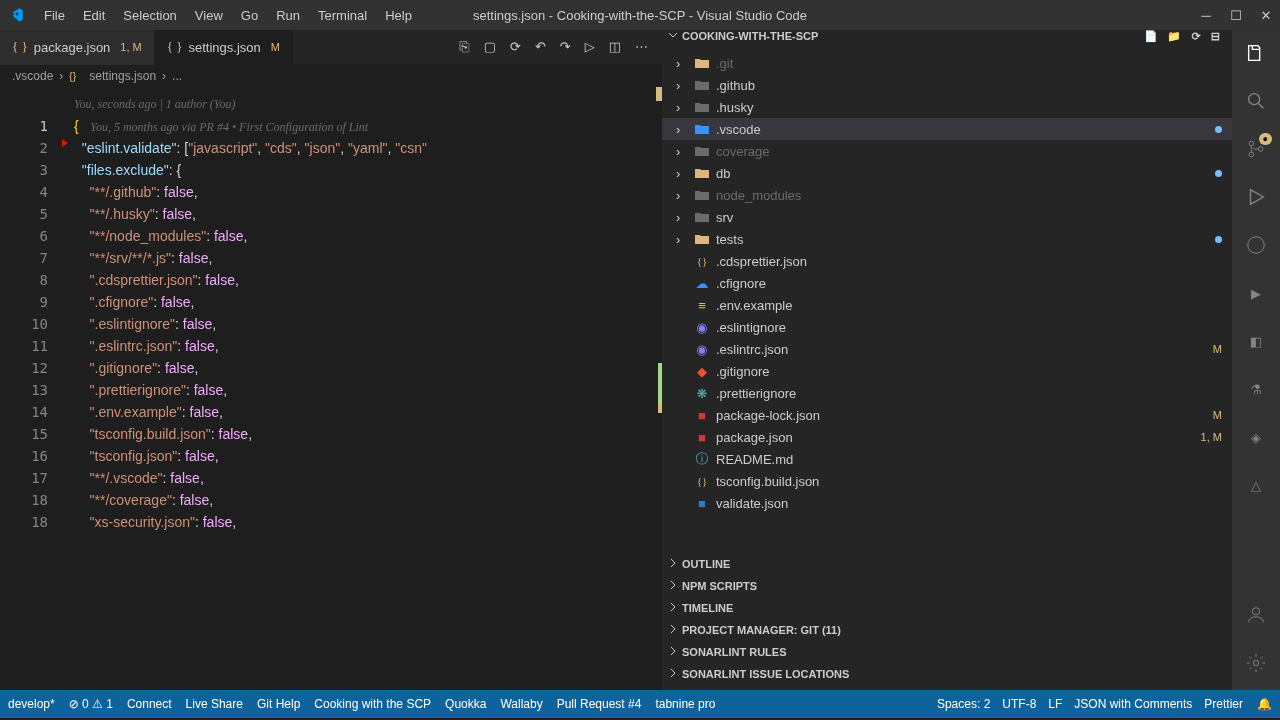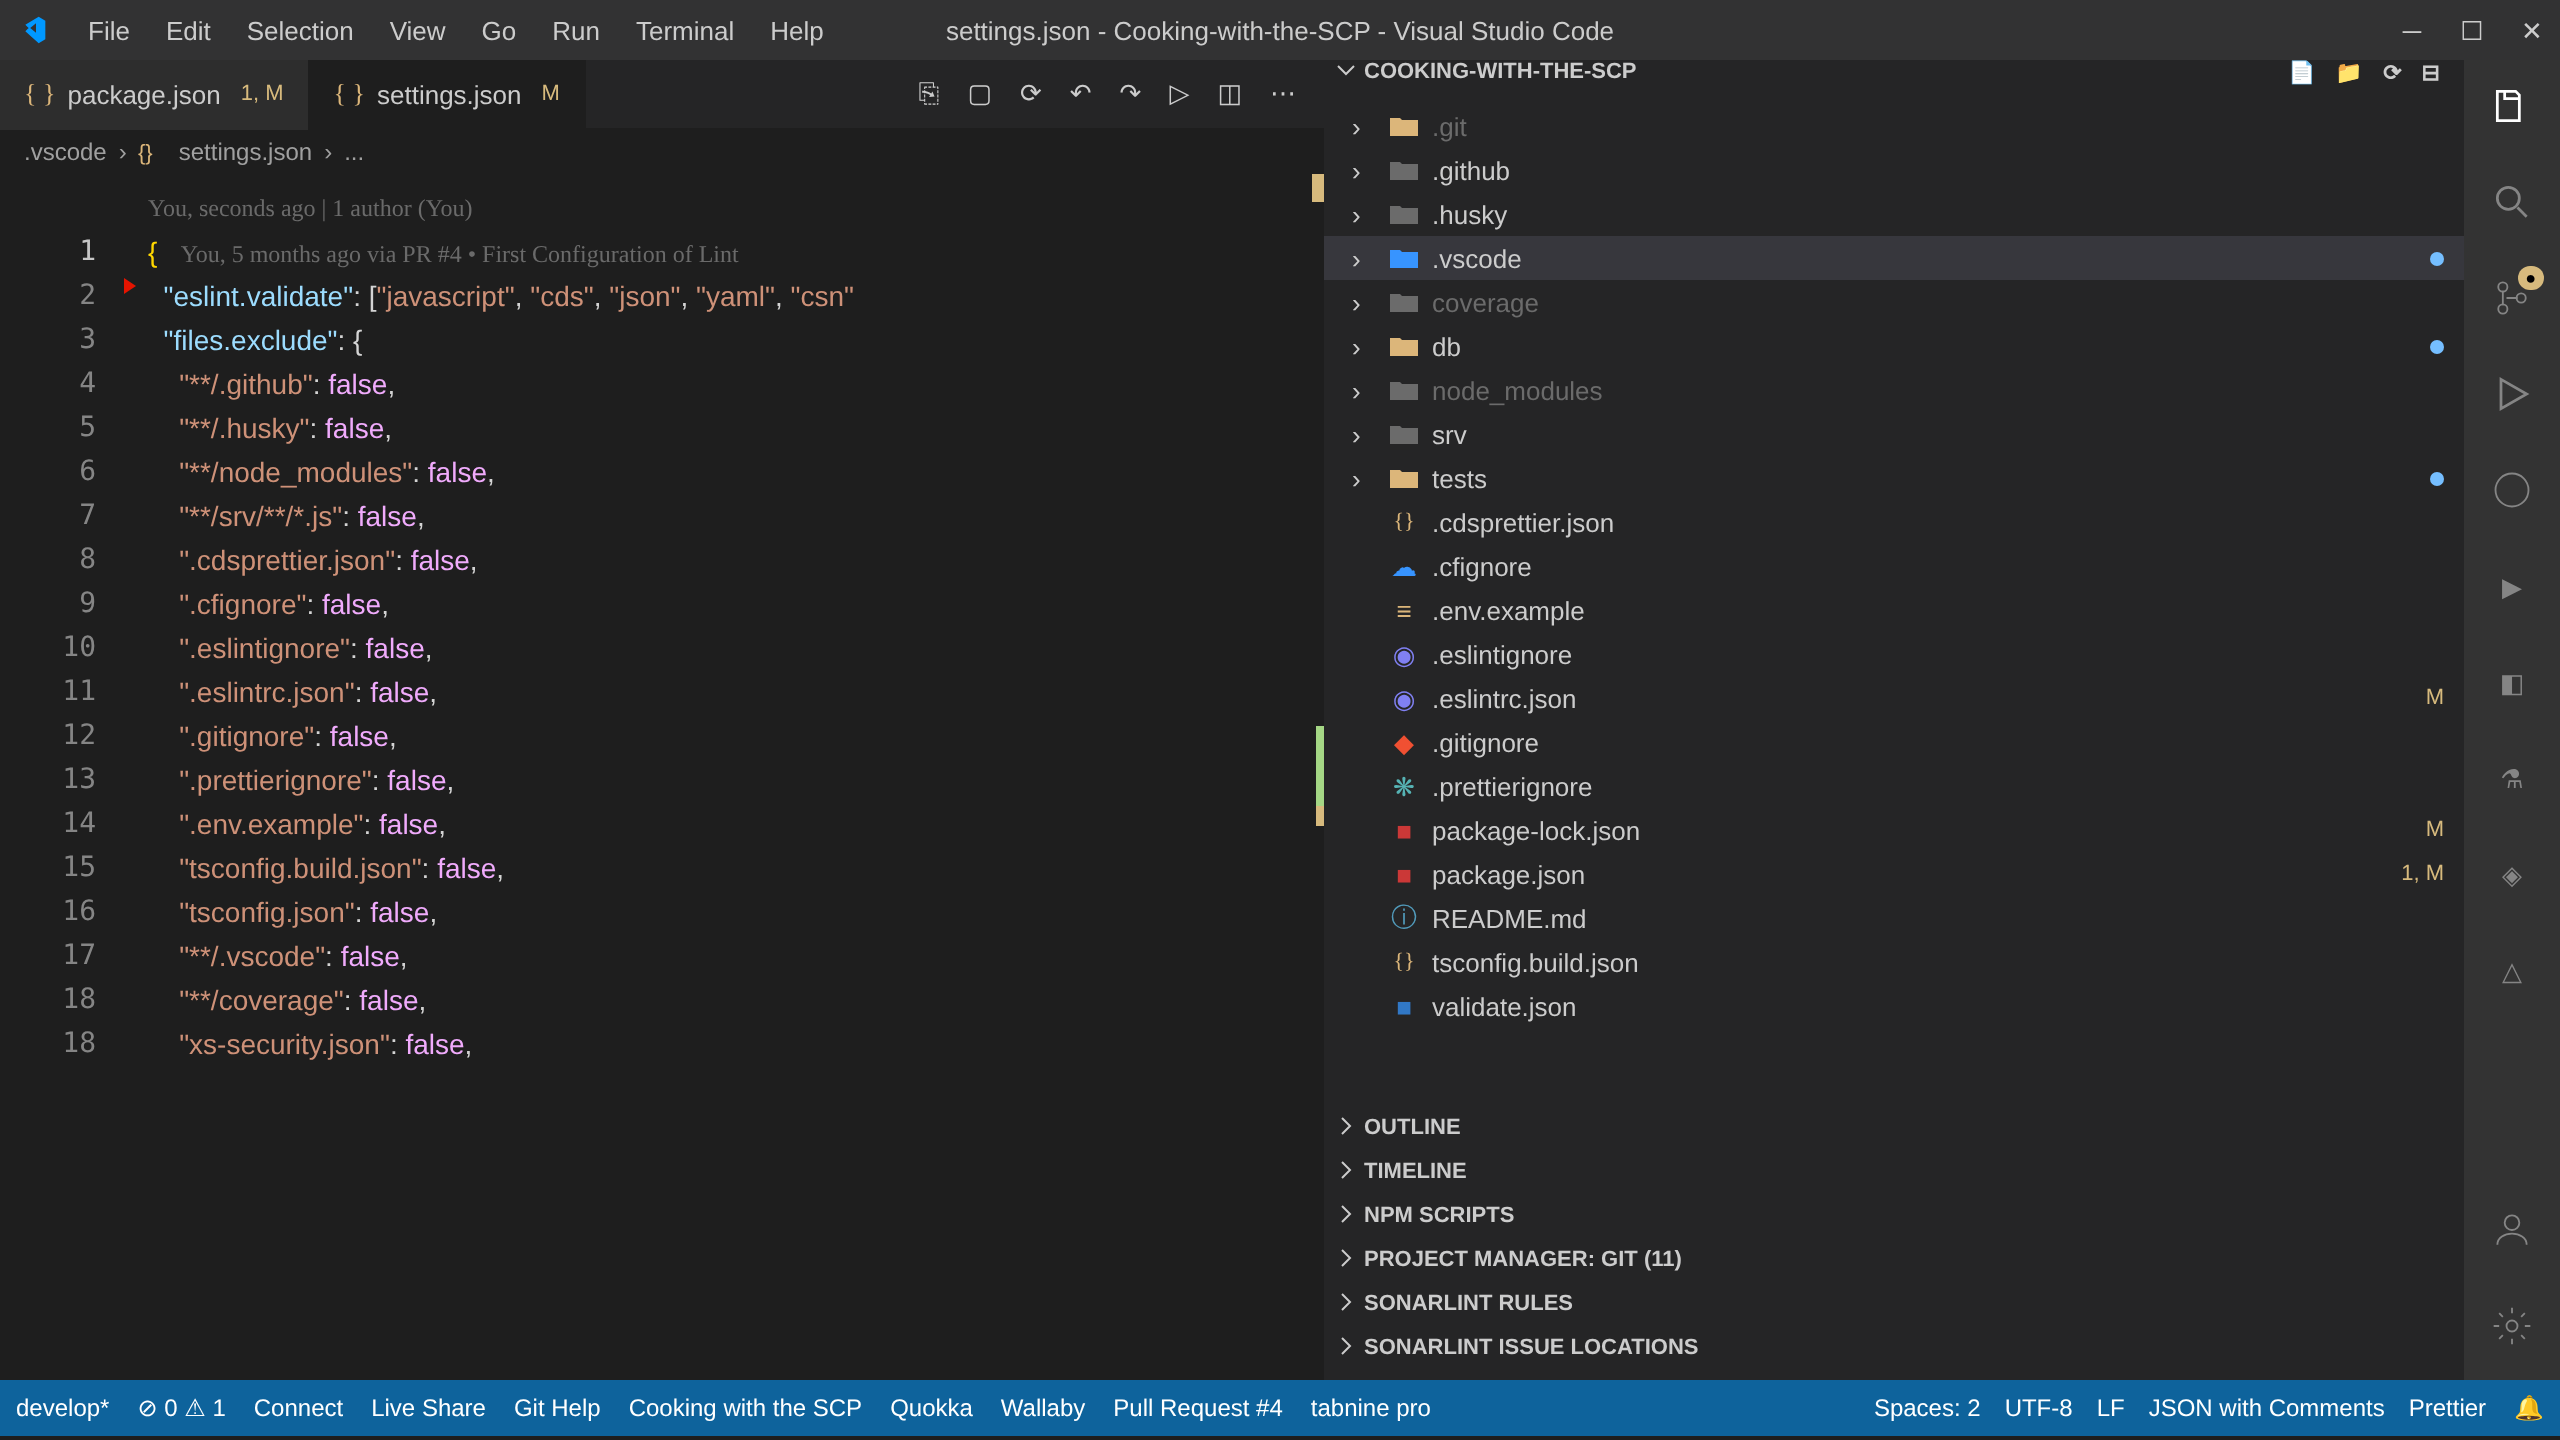--- a/index.html
+++ b/index.html
@@ -19,21 +19,21 @@
 .tab-actions{margin-left:auto;display:flex;gap:14px;padding-right:14px;color:#ccc}
 .tab-actions span{cursor:pointer}
 .breadcrumb{height:22px;background:#1e1e1e;display:flex;align-items:center;padding:0 12px;gap:6px;font-size:12px;color:#a0a0a0}
 .editor-body{flex:1;display:flex;overflow:hidden;position:relative}
 .gutter{width:74px;background:#1e1e1e;text-align:right;padding-top:6px;position:relative}
 .line-num{height:22px;line-height:22px;color:#858585;padding-right:26px;font-family:Consolas,monospace;font-size:14px}
 .line-num.active{color:#c6c6c6}
 .breakpoint{position:absolute;left:62px;top:52px;width:0;height:0;border-left:6px solid #e51400;border-top:4px solid transparent;border-bottom:4px solid transparent}
 .code{flex:1;padding-top:6px;font-family:Consolas,monospace;font-size:14px;line-height:22px;position:relative;overflow:hidden}
 .code-line{height:22px;white-space:pre}
-.blame{color:#6a6a6a;font-size:12px;font-family:"Segoe UI"}
+.blame{color:#6a6a6a;font-size:12px;font-style:italic;font-family:"Segoe UI"}
 .str{color:#ce9178}
 .key{color:#9cdcfe}
 .bool{color:#f0abfc}
 .punct{color:#d4d4d4}
 .bracket{color:#ffd700}
 .minimap-mark{position:absolute;right:0;width:6px}
 .mm1{top:0;height:14px;background:#d7ba7d}
 .mm2{top:276px;height:44px;background:#a5d785;width:4px}
 .mm3{top:316px;height:10px;background:#d7ba7d;width:4px}
 .editor-col{display:flex;flex-direction:column;flex:1;min-width:0}
@@ -367,27 +367,27 @@
         <div class="sb-section sb-collapsed">
           <svg class="chev" viewBox="0 0 10 10">
             <path d="M3 1l4 4-4 4" stroke="#ccc" fill="none"></path>
           </svg>
           <span>OUTLINE</span>
         </div>
         <div class="sb-section sb-collapsed">
           <svg class="chev" viewBox="0 0 10 10">
             <path d="M3 1l4 4-4 4" stroke="#ccc" fill="none"></path>
           </svg>
+          <span>NPM SCRIPTS</span>
+        </div>
+        <div class="sb-section sb-collapsed">
+          <svg class="chev" viewBox="0 0 10 10">
+            <path d="M3 1l4 4-4 4" stroke="#ccc" fill="none"></path>
+          </svg>
           <span>TIMELINE</span>
-        </div>
-        <div class="sb-section sb-collapsed">
-          <svg class="chev" viewBox="0 0 10 10">
-            <path d="M3 1l4 4-4 4" stroke="#ccc" fill="none"></path>
-          </svg>
-          <span>NPM SCRIPTS</span>
         </div>
         <div class="sb-section sb-collapsed">
           <svg class="chev" viewBox="0 0 10 10">
             <path d="M3 1l4 4-4 4" stroke="#ccc" fill="none"></path>
           </svg>
           <span>PROJECT MANAGER: GIT (11)</span>
         </div>
         <div class="sb-section sb-collapsed">
           <svg class="chev" viewBox="0 0 10 10">
             <path d="M3 1l4 4-4 4" stroke="#ccc" fill="none"></path>

